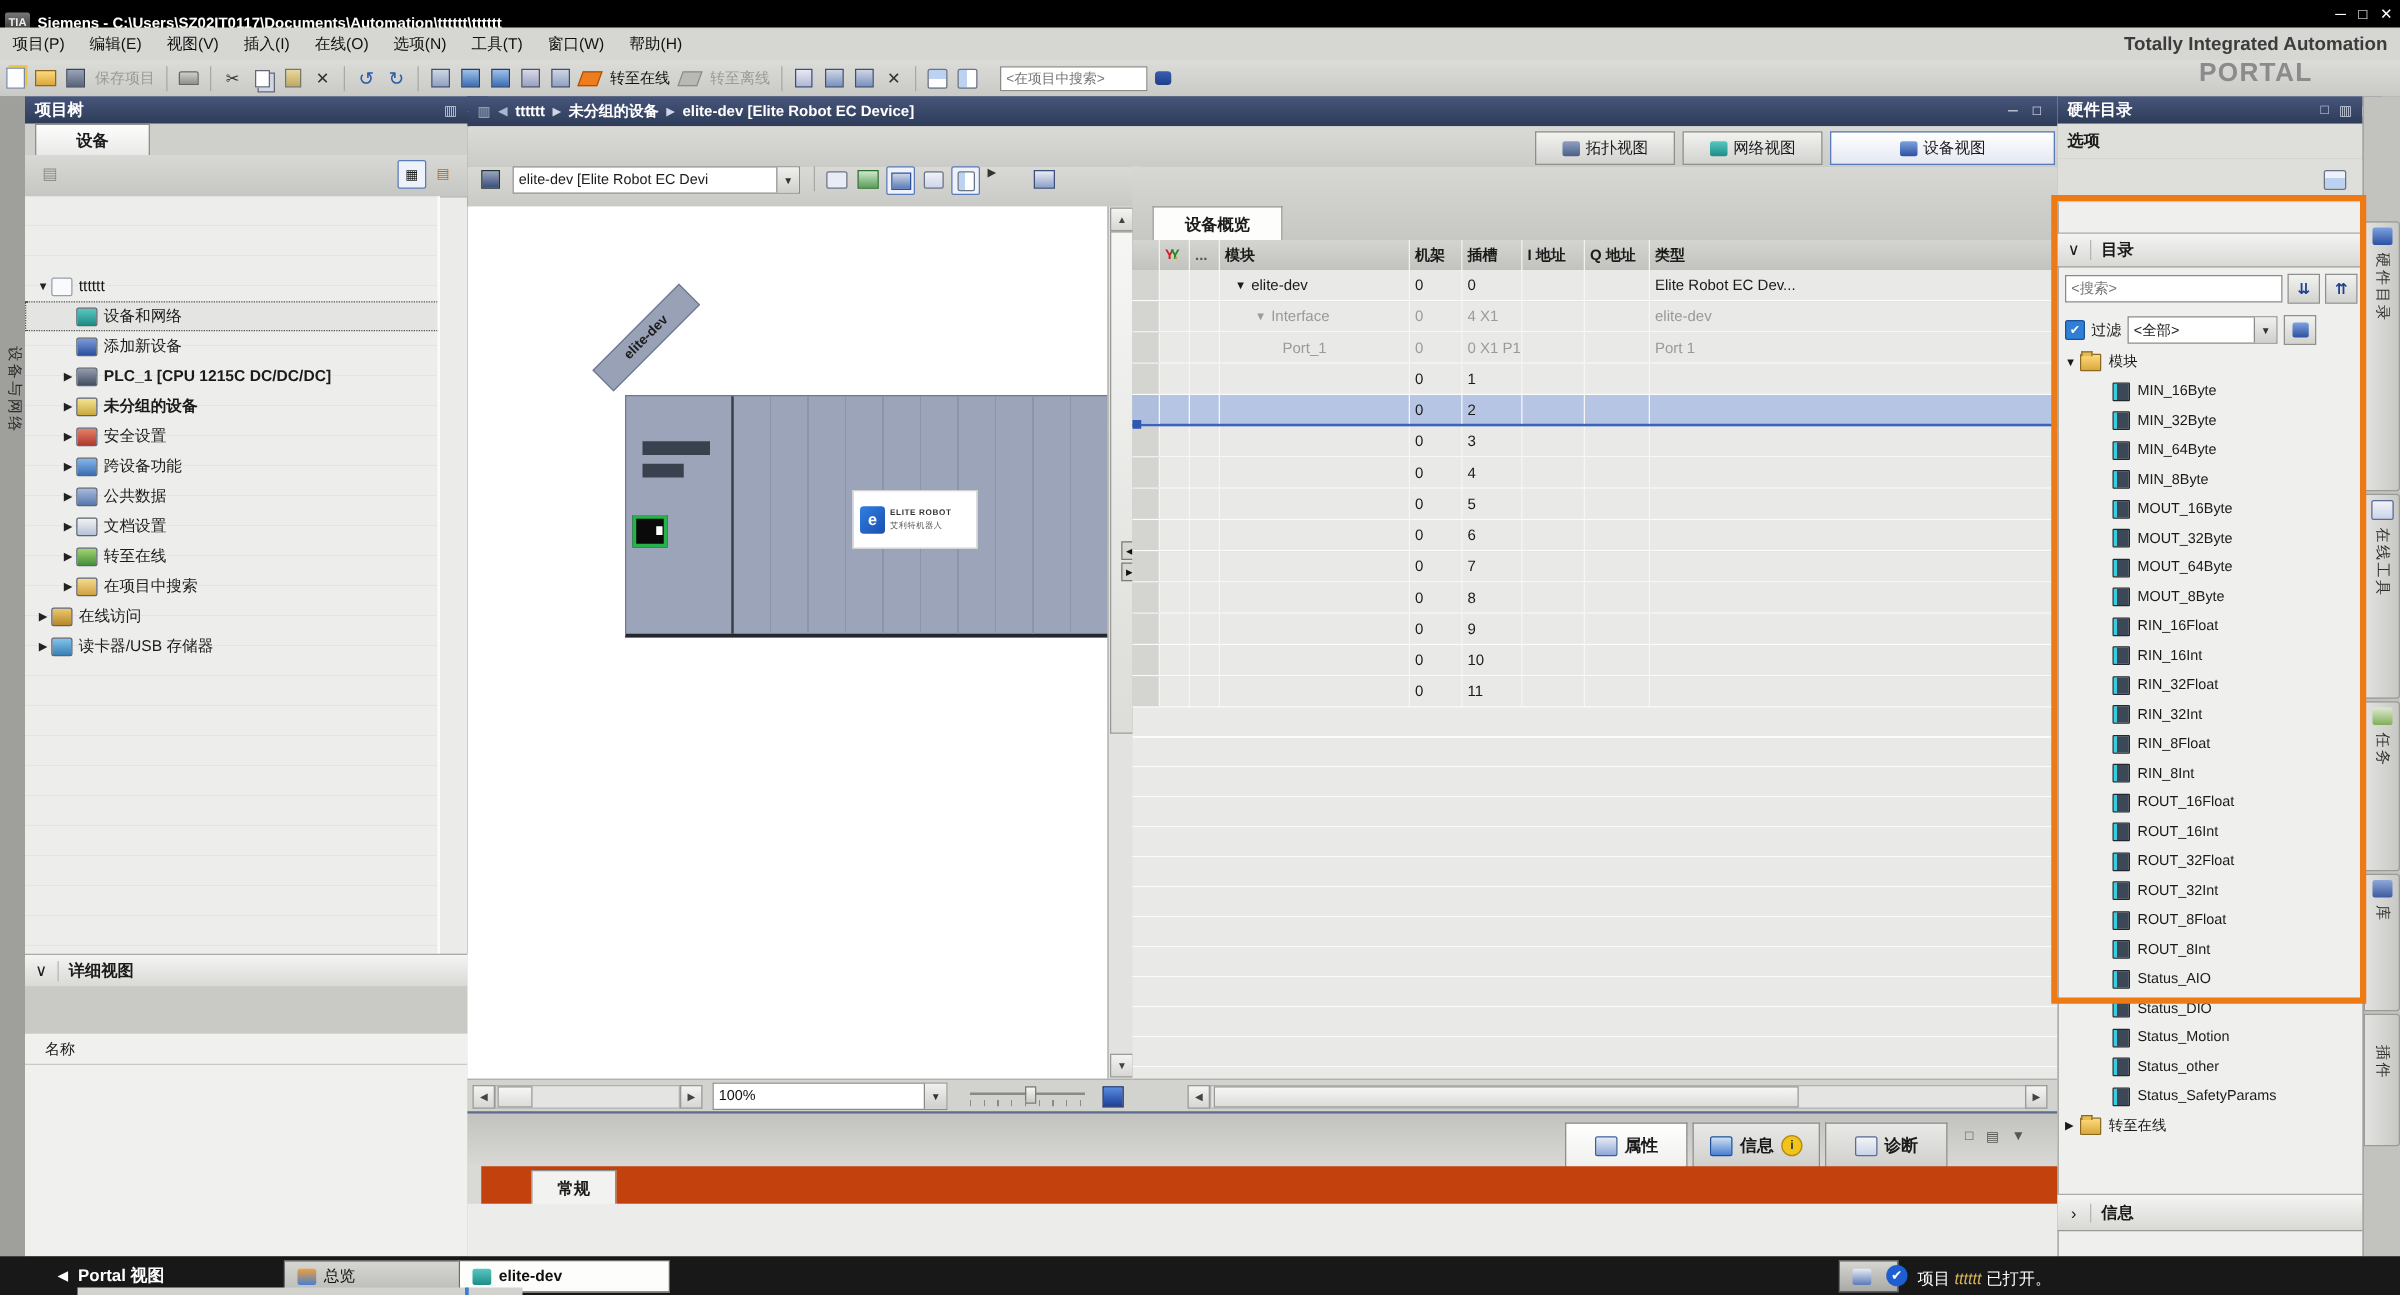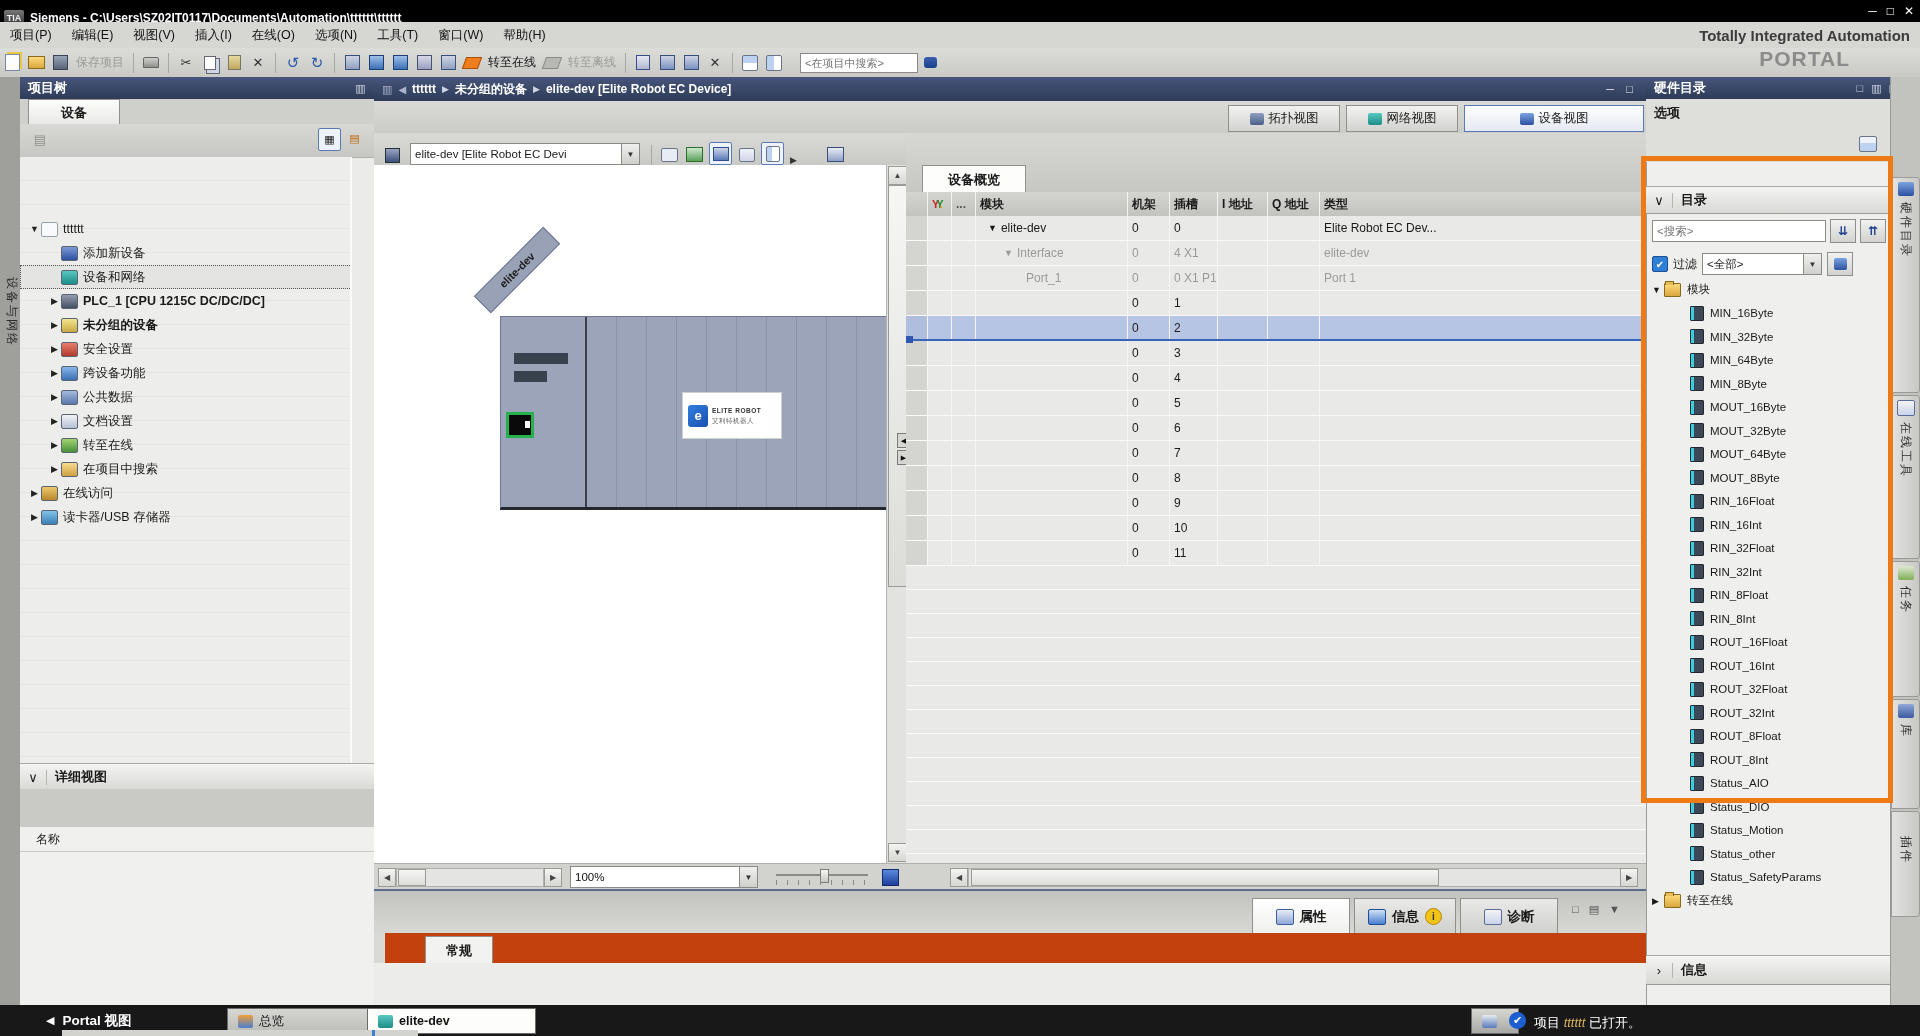--- a/index.html
+++ b/index.html
@@ -64,21 +64,21 @@
   .dview-head{left:20px;top:763px;width:354px;height:26px;}
   .dview-band{left:20px;top:789px;width:354px;height:38px;background:#c9c9c6;border-bottom:1px solid #a8a8a5;}
   .dview-body{left:20px;top:827px;width:354px;height:178px;background:#f0f0ee;}
   
   .bcrumb{left:374px;top:77px;width:1272px;height:24px;display:flex;align-items:center;gap:6px;padding:0 8px;font-weight:bold;}
   .bc-sep{font-size:9px;color:#cdd5e6;}
   .viewrow{left:374px;top:101px;width:1272px;height:32px;background:linear-gradient(#dadad7,#cbcbc8);border-bottom:1px solid #9a9a97;}
   .viewbtn{position:absolute;top:4px;height:25px;}
   .viewbtn .vicon{width:14px;height:12px;border-radius:2px;}
   .vb-active{background:linear-gradient(#ffffff,#e4e8f2);border:1px solid #5a7ab8;align-items:center;}
-  .edit-toolrow{left:374px;top:133px;width:532px;height:32px;background:linear-gradient(#d9d9d6,#c9c9c6);border-bottom:1px solid #9a9a97;display:flex;align-items:flex-end;padding-left:6px;}
+  .edit-toolrow{left:374px;top:133px;width:532px;height:32px;background:linear-gradient(#d9d9d6,#c9c9c6);border-bottom:1px solid #9a9a97;display:flex;align-items:flex-start;padding-left:6px;}
   .combo{height:20px;background:#fff;border:1px solid #8a8a87;display:flex;align-items:center;font-size:11.5px;}
   .combo .cb-txt{padding:0 4px;white-space:nowrap;overflow:hidden;}
   .combo .cb-btn{width:17px;height:100%;background:linear-gradient(#f0f0ee,#cfcfcc);border-left:1px solid #8a8a87;display:flex;align-items:center;justify-content:center;font-size:8px;color:#333;flex:none;}
   .mini{width:21px;height:21px;margin:0 2px;border-radius:2px;display:flex;align-items:center;justify-content:center;font-size:11px;}
   .mini.on{border:1px solid #5a7ab8;background:#eef2fa;}
   .canvas{left:374px;top:165px;width:512px;height:698px;background:#fff;border-right:1px solid #b0b0ad;}
   .vscroll{left:886px;top:165px;width:20px;height:698px;background:#e2e2e0;border-left:1px solid #b0b0ad;}
   .sbtn{background:linear-gradient(#f4f4f2,#d6d6d3);border:1px solid #9a9a97;color:#444;display:flex;align-items:center;justify-content:center;font-size:8px;}
   .zoomrow{left:374px;top:863px;width:532px;height:26px;background:#d2d2cf;border-top:1px solid #b0b0ad;display:flex;align-items:center;padding-left:4px;}
   .device-body{left:500px;top:316px;width:386px;height:190px;background:#9ca4ba;border:1px solid #6e7890;border-bottom:3px solid #23272e;}
@@ -283,30 +283,30 @@
 <div class="abs treearea stripes">
   <div style="height:60px;"></div>
   <div>
 
       <div class="trow lvl0">
         <span class="arr">▼</span>
         <span class="ti i-project"></span>
         <span>tttttt</span>
       </div>
 
+      <div class="trow lvl1 selected">
+        <span class="arr"></span>
+        <span class="ti i-network"></span>
+        <span>设备和网络</span>
+      </div>
+
       <div class="trow lvl1">
         <span class="arr"></span>
         <span class="ti i-add"></span>
         <span>添加新设备</span>
-      </div>
-
-      <div class="trow lvl1 selected">
-        <span class="arr"></span>
-        <span class="ti i-network"></span>
-        <span>设备和网络</span>
       </div>
 
       <div class="trow lvl1 bold">
         <span class="arr">▶</span>
         <span class="ti i-plc"></span>
         <span>PLC_1 [CPU 1215C DC/DC/DC]</span>
       </div>
 
       <div class="trow lvl1 bold">
         <span class="arr">▶</span>

